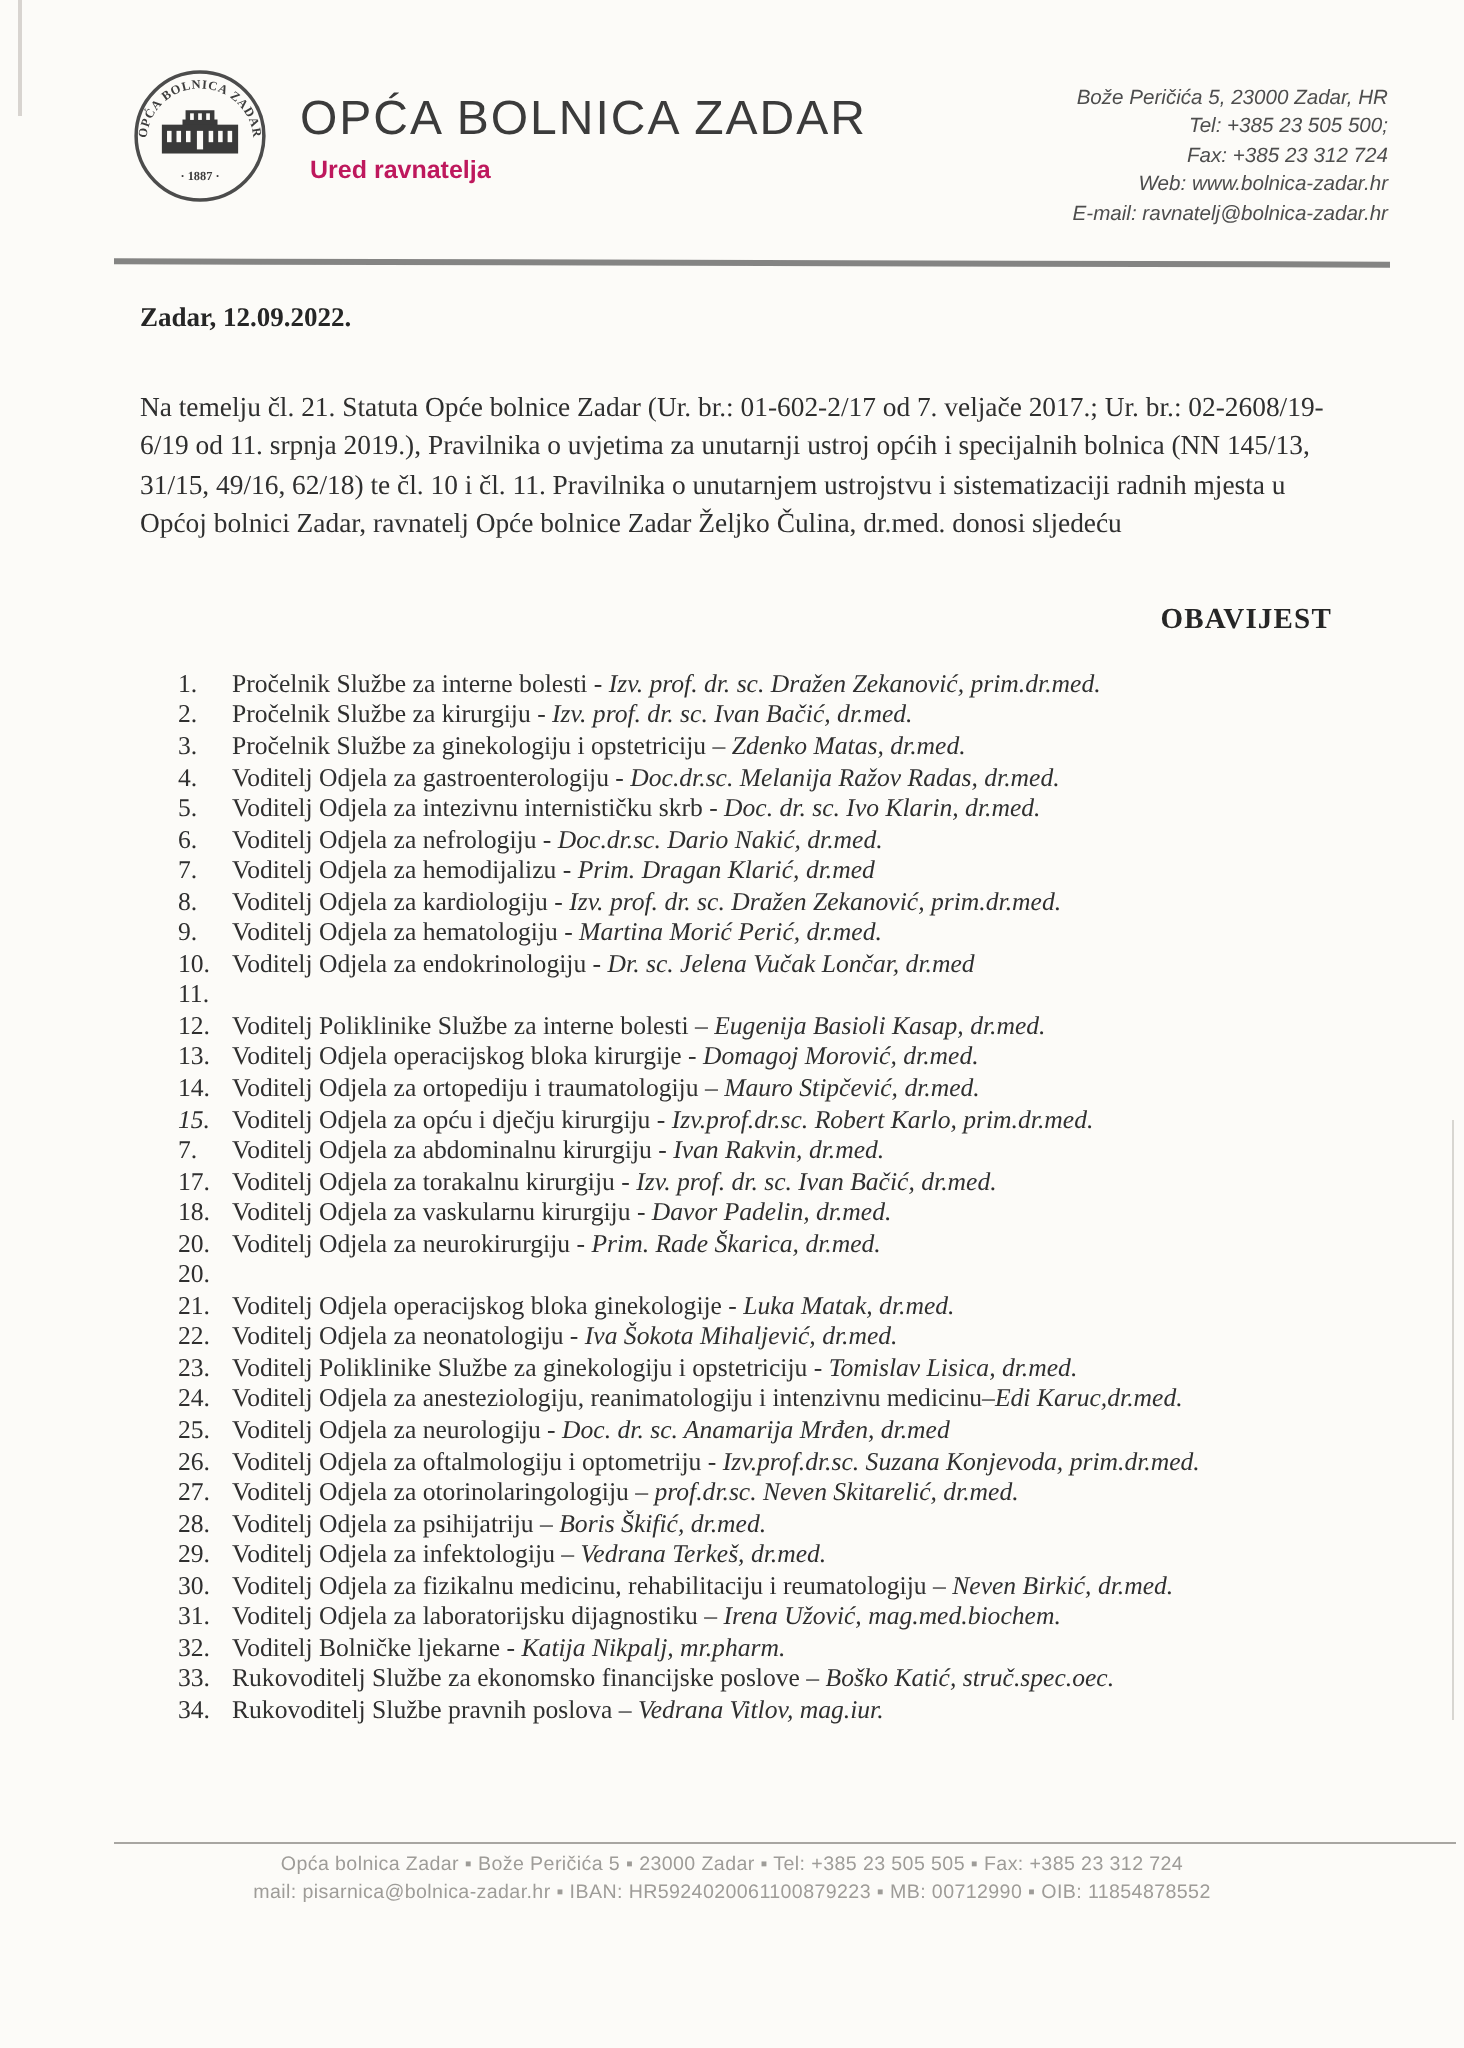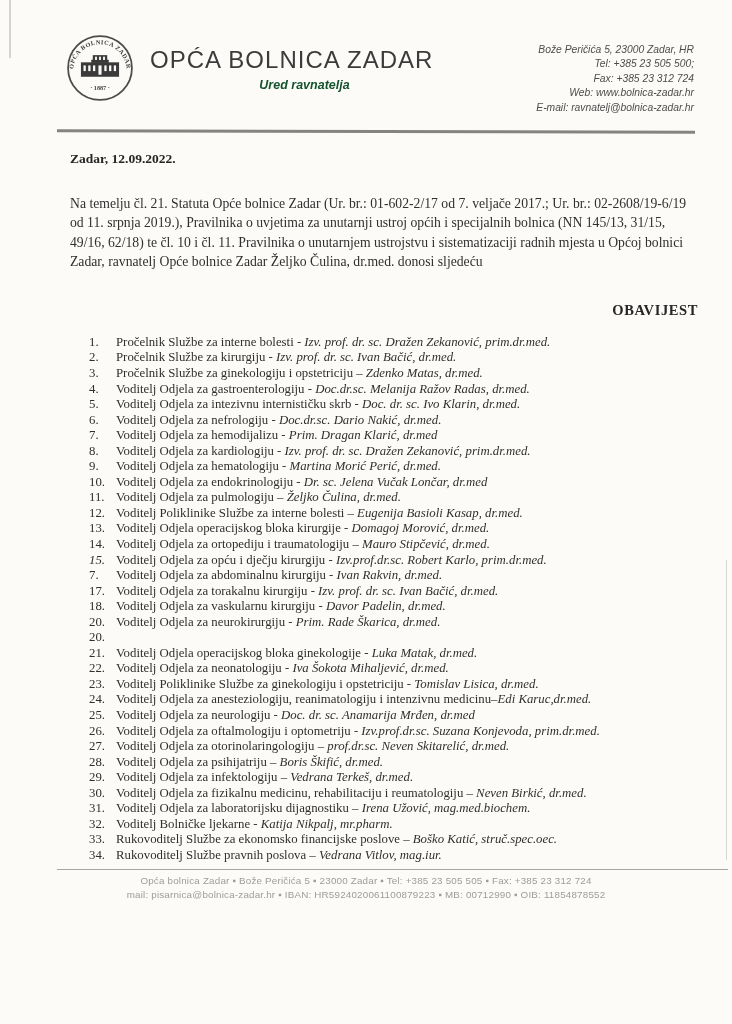--- a/index.html
+++ b/index.html
@@ -34,45 +34,43 @@
   .org-name {
     font-family: "Liberation Sans", sans-serif;
     font-size: 24px;
     letter-spacing: 1px;
     color: #3b3b3b;
   }
   .dept {
     font-family: "Liberation Sans", sans-serif;
     font-size: 12.5px;
     font-weight: bold;
-    font-style: italic;
-    color: #14532d;
+    color: #be185d;
     margin: 4px 0 0 5px;
-    text-align: center;
   }
   .contact {
     flex: none;
     width: 240px;
     padding-top: 9px;
     text-align: right;
     font-family: "Liberation Sans", sans-serif;
     font-style: italic;
     font-size: 10.3px;
     line-height: 14.4px;
     color: #4d4d4d;
   }
   .rule {
     height: 3px;
     background: #6e6e6e;
     margin: 15px 37px 0 57px;
     transform: rotate(0.15deg);
     opacity: .85;
   }
   
-  .content { margin: 0 34px 0 70px; }
+  .content { margin: 0 66px 0 70px; }
   .meta {
     margin-top: 17px;
     font-weight: bold;
     font-size: 13.5px;
     line-height: 17.5px;
     color: #262626;
   }
   .intro {
     margin: 26px 0 0 0;
     font-size: 13.7px;
@@ -97,21 +95,21 @@
     font-size: 12.8px;
     line-height: 15.55px;
     white-space: nowrap;
   }
   .list-item .num { width: 27px; flex: none; }
   .list-item .num.it { font-style: italic; }
   .list-item .txt em { font-style: italic; }
   
   .footer {
     position: absolute;
-    left: 0; right: 0; top: 869px;
+    left: 0; right: 0; top: 921px;
     font-family: "Liberation Sans", sans-serif;
     color: #9e9c98;
   }
   .footer-rule { height: 1px; background: #a8a6a2; margin: 0 4px 4px 57px; }
   .footer-line {
     text-align: center;
     font-size: 9.8px;
     line-height: 14px;
     letter-spacing: .2px;
   }
@@ -211,21 +209,20 @@
         <div class="list-item">
           <span class="num">9.</span>
           <span class="txt"><span>Voditelj Odjela za hematologiju - </span><em>Martina Morić Perić, dr.med.</em></span>
         </div>
         <div class="list-item">
           <span class="num">10.</span>
           <span class="txt"><span>Voditelj Odjela za endokrinologiju - </span><em>Dr. sc. Jelena Vučak Lončar, dr.med</em></span>
         </div>
         <div class="list-item">
           <span class="num">11.</span>
-          <span class="txt"><span>Voditelj Odjela za pulmologiju – </span><em>Željko Čulina, dr.med.</em></span>
         </div>
         <div class="list-item">
           <span class="num">12.</span>
           <span class="txt"><span>Voditelj Poliklinike Službe za interne bolesti – </span><em>Eugenija Basioli Kasap, dr.med.</em></span>
         </div>
         <div class="list-item">
           <span class="num">13.</span>
           <span class="txt"><span>Voditelj Odjela operacijskog bloka kirurgije - </span><em>Domagoj Morović, dr.med.</em></span>
         </div>
         <div class="list-item">

